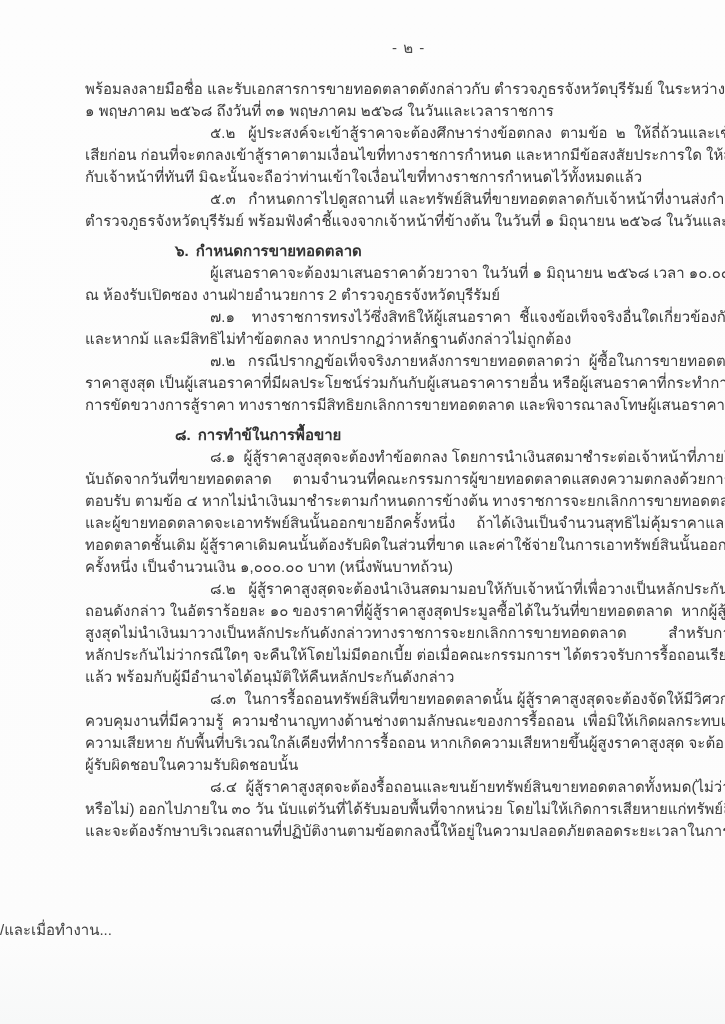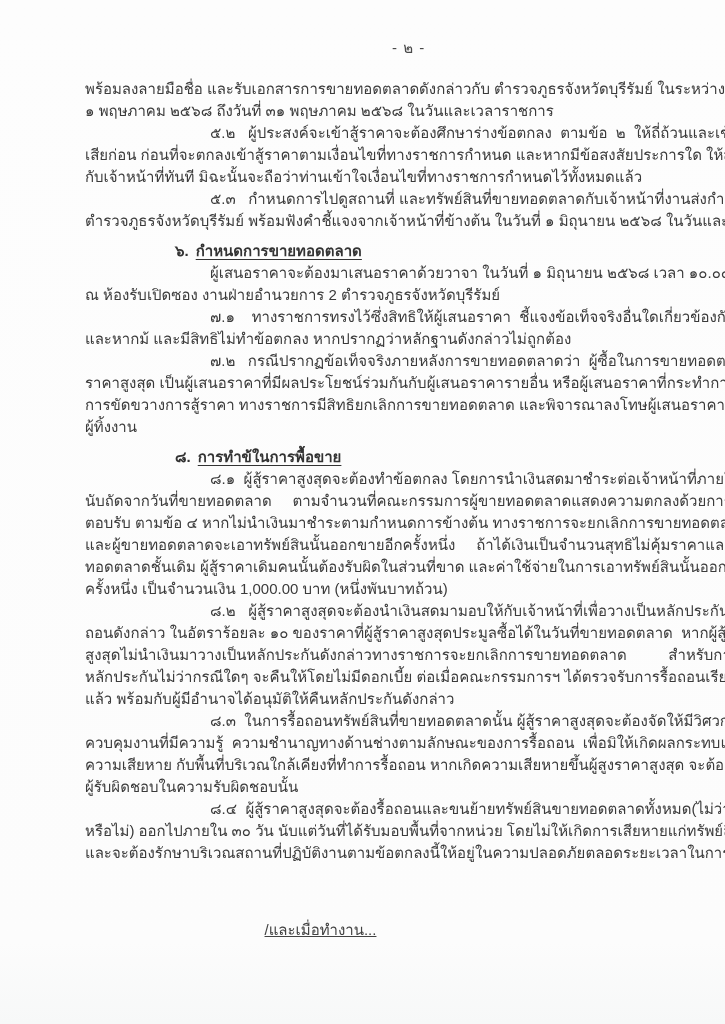--- a/index.html
+++ b/index.html
@@ -39,29 +39,28 @@
   .indent-item { padding-left: 125px; }
   .heading {
     height: 22px;
     line-height: 22px;
     padding-left: 90px;
     margin-top: 8px;
     font-weight: bold;
     color: #333333;
   }
   .heading .num { margin-right: 7px; }
-  .heading .title { text-decoration: underline; text-underline-offset: 3px; margin-top: 48px; }
+  .heading .title { text-underline-offset: 3px; margin-top: 48px; }
   .footer-mark {
     position: absolute;
     top: 918px;
     left: 0;
     width: 641px;
-    text-align: center;
+    text-align: left;
     color: #424242;
-    text-decoration: underline;
   }
 </style>
 </head>
 <body>
 
 <div class="page">
   <div class="pageno">- ๒ -</div>
   <div class="docbody" id="docbody">
       <div class="para">
         <div class="line">พร้อมลงลายมือชื่อ และรับเอกสารการขายทอดตลาดดังกล่าวกับ ตำรวจภูธรจังหวัดบุรีรัมย์ ในระหว่างวันที่</div>
@@ -82,30 +81,29 @@
         <div class="line">ณ ห้องรับเปิดซอง งานฝ่ายอำนวยการ 2 ตำรวจภูธรจังหวัดบุรีรัมย์</div>
       </div>
       <div class="para">
         <div class="line indent-item">๗.๑    ทางราชการทรงไว้ซึ่งสิทธิให้ผู้เสนอราคา  ชี้แจงข้อเท็จจริงอื่นใดเกี่ยวข้องกับผู้เสนอ</div>
         <div class="line">และหากม้ และมีสิทธิไม่ทำข้อตกลง หากปรากฏว่าหลักฐานดังกล่าวไม่ถูกต้อง</div>
       </div>
       <div class="para">
         <div class="line indent-item">๗.๒   กรณีปรากฏข้อเท็จจริงภายหลังการขายทอดตลาดว่า  ผู้ซื้อในการขายทอดตลาดซึ่งสู้</div>
         <div class="line">ราคาสูงสุด เป็นผู้เสนอราคาที่มีผลประโยชน์ร่วมกันกับผู้เสนอราคารายอื่น หรือผู้เสนอราคาที่กระทำการอันเป็น</div>
         <div class="line">การขัดขวางการสู้ราคา ทางราชการมีสิทธิยกเลิกการขายทอดตลาด และพิจารณาลงโทษผู้เสนอราคารายนั้นเป็น</div>
-        <div class="line">ผู้ทิ้งงาน</div>
       </div>
       <div class="heading"><span class="num">๘.</span><span class="title">การทำข้ในการพื้อขาย</span></div>
       <div class="para">
         <div class="line indent-item">๘.๑  ผู้สู้ราคาสูงสุดจะต้องทำข้อตกลง โดยการนำเงินสดมาชำระต่อเจ้าหน้าที่ภายใน  ๓ วัน</div>
         <div class="line">นับถัดจากวันที่ขายทอดตลาด     ตามจำนวนที่คณะกรรมการผู้ขายทอดตลาดแสดงความตกลงด้วยการเคาะไม้</div>
         <div class="line">ตอบรับ ตามข้อ ๔ หากไม่นำเงินมาชำระตามกำหนดการข้างต้น ทางราชการจะยกเลิกการขายทอดตลาดครั้งนี้</div>
         <div class="line">และผู้ขายทอดตลาดจะเอาทรัพย์สินนั้นออกขายอีกครั้งหนึ่ง     ถ้าได้เงินเป็นจำนวนสุทธิไม่คุ้มราคาและค่าขาย</div>
         <div class="line">ทอดตลาดชั้นเดิม ผู้สู้ราคาเดิมคนนั้นต้องรับผิดในส่วนที่ขาด และค่าใช้จ่ายในการเอาทรัพย์สินนั้นออกขายอีก</div>
-        <div class="line">ครั้งหนึ่ง เป็นจำนวนเงิน 1,000.00 บาท (หนึ่งพันบาทถ้วน)</div>
+        <div class="line">ครั้งหนึ่ง เป็นจำนวนเงิน ๑,๐๐๐.๐๐ บาท (หนึ่งพันบาทถ้วน)</div>
       </div>
       <div class="para">
         <div class="line indent-item">๘.๒   ผู้สู้ราคาสูงสุดจะต้องนำเงินสดมามอบให้กับเจ้าหน้าที่เพื่อวางเป็นหลักประกันการรื้อ</div>
         <div class="line">ถอนดังกล่าว ในอัตราร้อยละ ๑๐ ของราคาที่ผู้สู้ราคาสูงสุดประมูลซื้อได้ในวันที่ขายทอดตลาด  หากผู้สู้ราคา</div>
         <div class="line">สูงสุดไม่นำเงินมาวางเป็นหลักประกันดังกล่าวทางราชการจะยกเลิกการขายทอดตลาด          สำหรับการคืน</div>
         <div class="line">หลักประกันไม่ว่ากรณีใดๆ จะคืนให้โดยไม่มีดอกเบี้ย ต่อเมื่อคณะกรรมการฯ ได้ตรวจรับการรื้อถอนเรียบร้อย</div>
         <div class="line">แล้ว พร้อมกับผู้มีอำนาจได้อนุมัติให้คืนหลักประกันดังกล่าว</div>
       </div>
       <div class="para">
         <div class="line indent-item">๘.๓  ในการรื้อถอนทรัพย์สินที่ขายทอดตลาดนั้น ผู้สู้ราคาสูงสุดจะต้องจัดให้มีวิศวกร หรือผู้</div>

